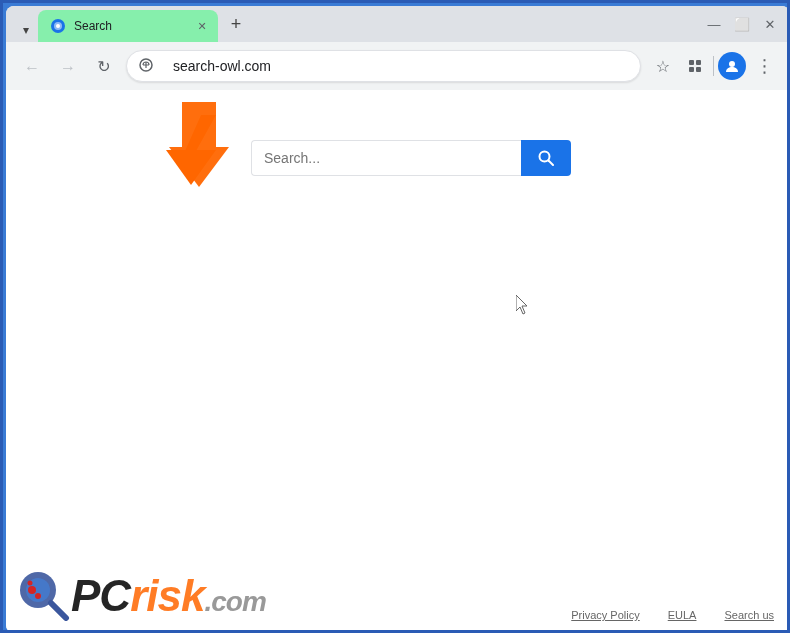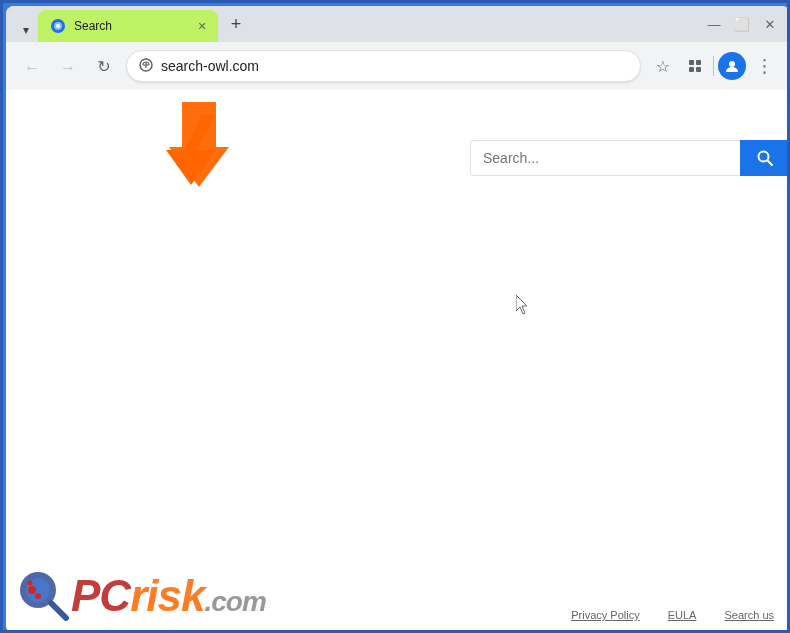--- a/index.html
+++ b/index.html
@@ -45,21 +45,21 @@
       cursor: pointer;
       display: flex;
       align-items: center;
       justify-content: center;
       color: #444;
       font-size: 14px;
     }
 
     .tab {
       height: 32px;
-      background: #bef264;
+      background: #86efac;
       border-radius: 8px 8px 0 0;
       display: flex;
       align-items: center;
       padding: 0 8px 0 12px;
       gap: 8px;
       min-width: 180px;
       max-width: 240px;
       position: relative;
       top: 0;
       cursor: pointer;
@@ -163,21 +163,21 @@
     }
 
     .address-input-wrapper {
       flex: 1;
       height: 32px;
       background: #fff;
       border-radius: 16px;
       display: flex;
       align-items: center;
       padding: 0 12px;
-      gap: 8px;
+      gap: 20px;
       border: 1px solid #dfe1e5;
       box-shadow: 0 1px 2px rgba(0,0,0,0.1);
     }
 
     .security-icon {
       color: #5f6368;
       font-size: 14px;
     }
 
     .address-input {
@@ -229,21 +229,21 @@
       background: #bdc1c6;
     }
 
     
     .page-content {
       flex: 1;
       background: #fff;
       position: relative;
       display: flex;
       flex-direction: column;
-      align-items: flex-end;
+      align-items: center;
       overflow: hidden;
       padding-left: 26px;
     }
 
     
     .arrow-annotation {
       position: absolute;
       top: 15px;
       left: 140px;
       width: 90px;
@@ -304,21 +304,21 @@
     }
 
     .pcrisk-text {
       font-size: 44px;
       font-weight: 900;
       font-style: italic;
       letter-spacing: -1px;
     }
 
     .pc-part {
-      color: #b91c1c;
+      color: #000000;
     }
 
     .risk-part {
       color: #ff6600;
       font-style: italic;
     }
 
     .com-part {
       font-size: 28px;
       color: #888;

